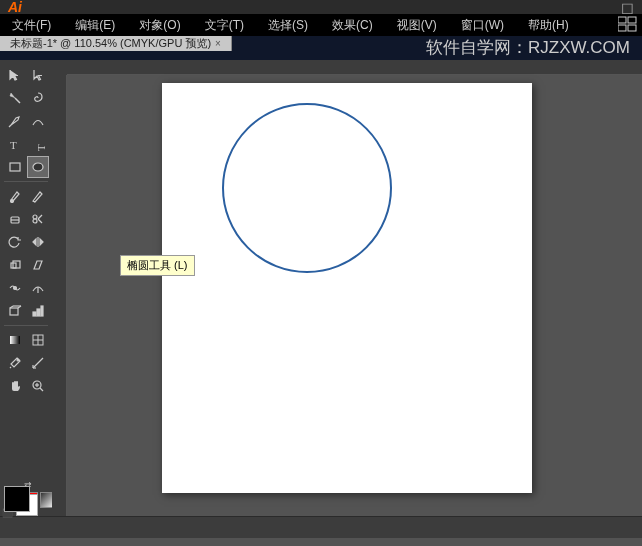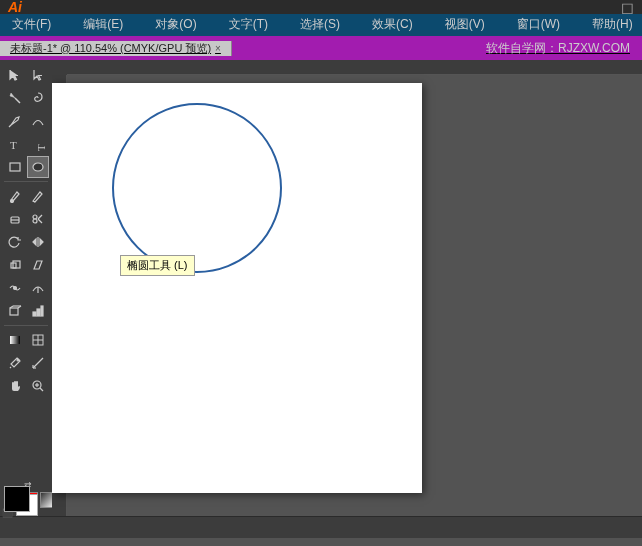--- a/index.html
+++ b/index.html
@@ -26,42 +26,41 @@
       font-weight: bold;
       font-size: 14px;
       font-style: italic;
       margin-right: 8px;
     }
 
     
     #menu-bar {
       width: 100%;
       height: 22px;
-      background: #0c4a6e;
-      display: flex;
-      align-items: flex-start;
+      background: #000000;
+      display: flex;
+      align-items: center;
       padding: 0 4px;
-      gap: 16px;
+      gap: 8px;
     }
     .menu-item {
       color: #cccccc;
       padding: 2px 8px;
       font-size: 12px;
       cursor: pointer;
       white-space: nowrap;
     }
 
     
     #tab-bar {
       width: 100%;
       height: 24px;
-      background: #a21caf;
-      display: flex;
-      align-items: center;
-      text-decoration: underline;
+      background: #0f172a;
+      display: flex;
+      align-items: flex-start;
     }
     .tab {
       display: flex;
       align-items: center;
       padding: 0 10px;
       background: #b0b0b0;
       color: #222;
       font-size: 11px;
       border-right: 1px solid #888;
       gap: 4px;
@@ -71,21 +70,21 @@
       background: #c8c8c8;
     }
     .tab-close {
       font-size: 10px;
       color: #555;
       cursor: pointer;
     }
     .tab-right-text {
       margin-left: auto;
       color: #cccccc;
-      font-size: 12px;
+      font-size: 17px;
       padding-right: 12px;
       display: flex;
       align-items: center;
     }
 
     
     #workspace {
       display: flex;
       width: 100%;
       height: calc(546px - 22px - 22px - 24px - 22px);
@@ -211,21 +210,21 @@
     .swatch-gradient {
       background: linear-gradient(135deg, #333 0%, #fff 100%);
     }
 
     
     #canvas-area {
       flex: 1;
       background: #535353;
       display: flex;
       align-items: center;
-      justify-content: flex-start;
+      justify-content: center;
       position: relative;
       overflow: hidden;
     }
     #artboard {
       width: 370px;
       height: 410px;
       background: #ffffff;
       position: relative;
       box-shadow: 2px 2px 8px rgba(0,0,0,0.5);
     }

